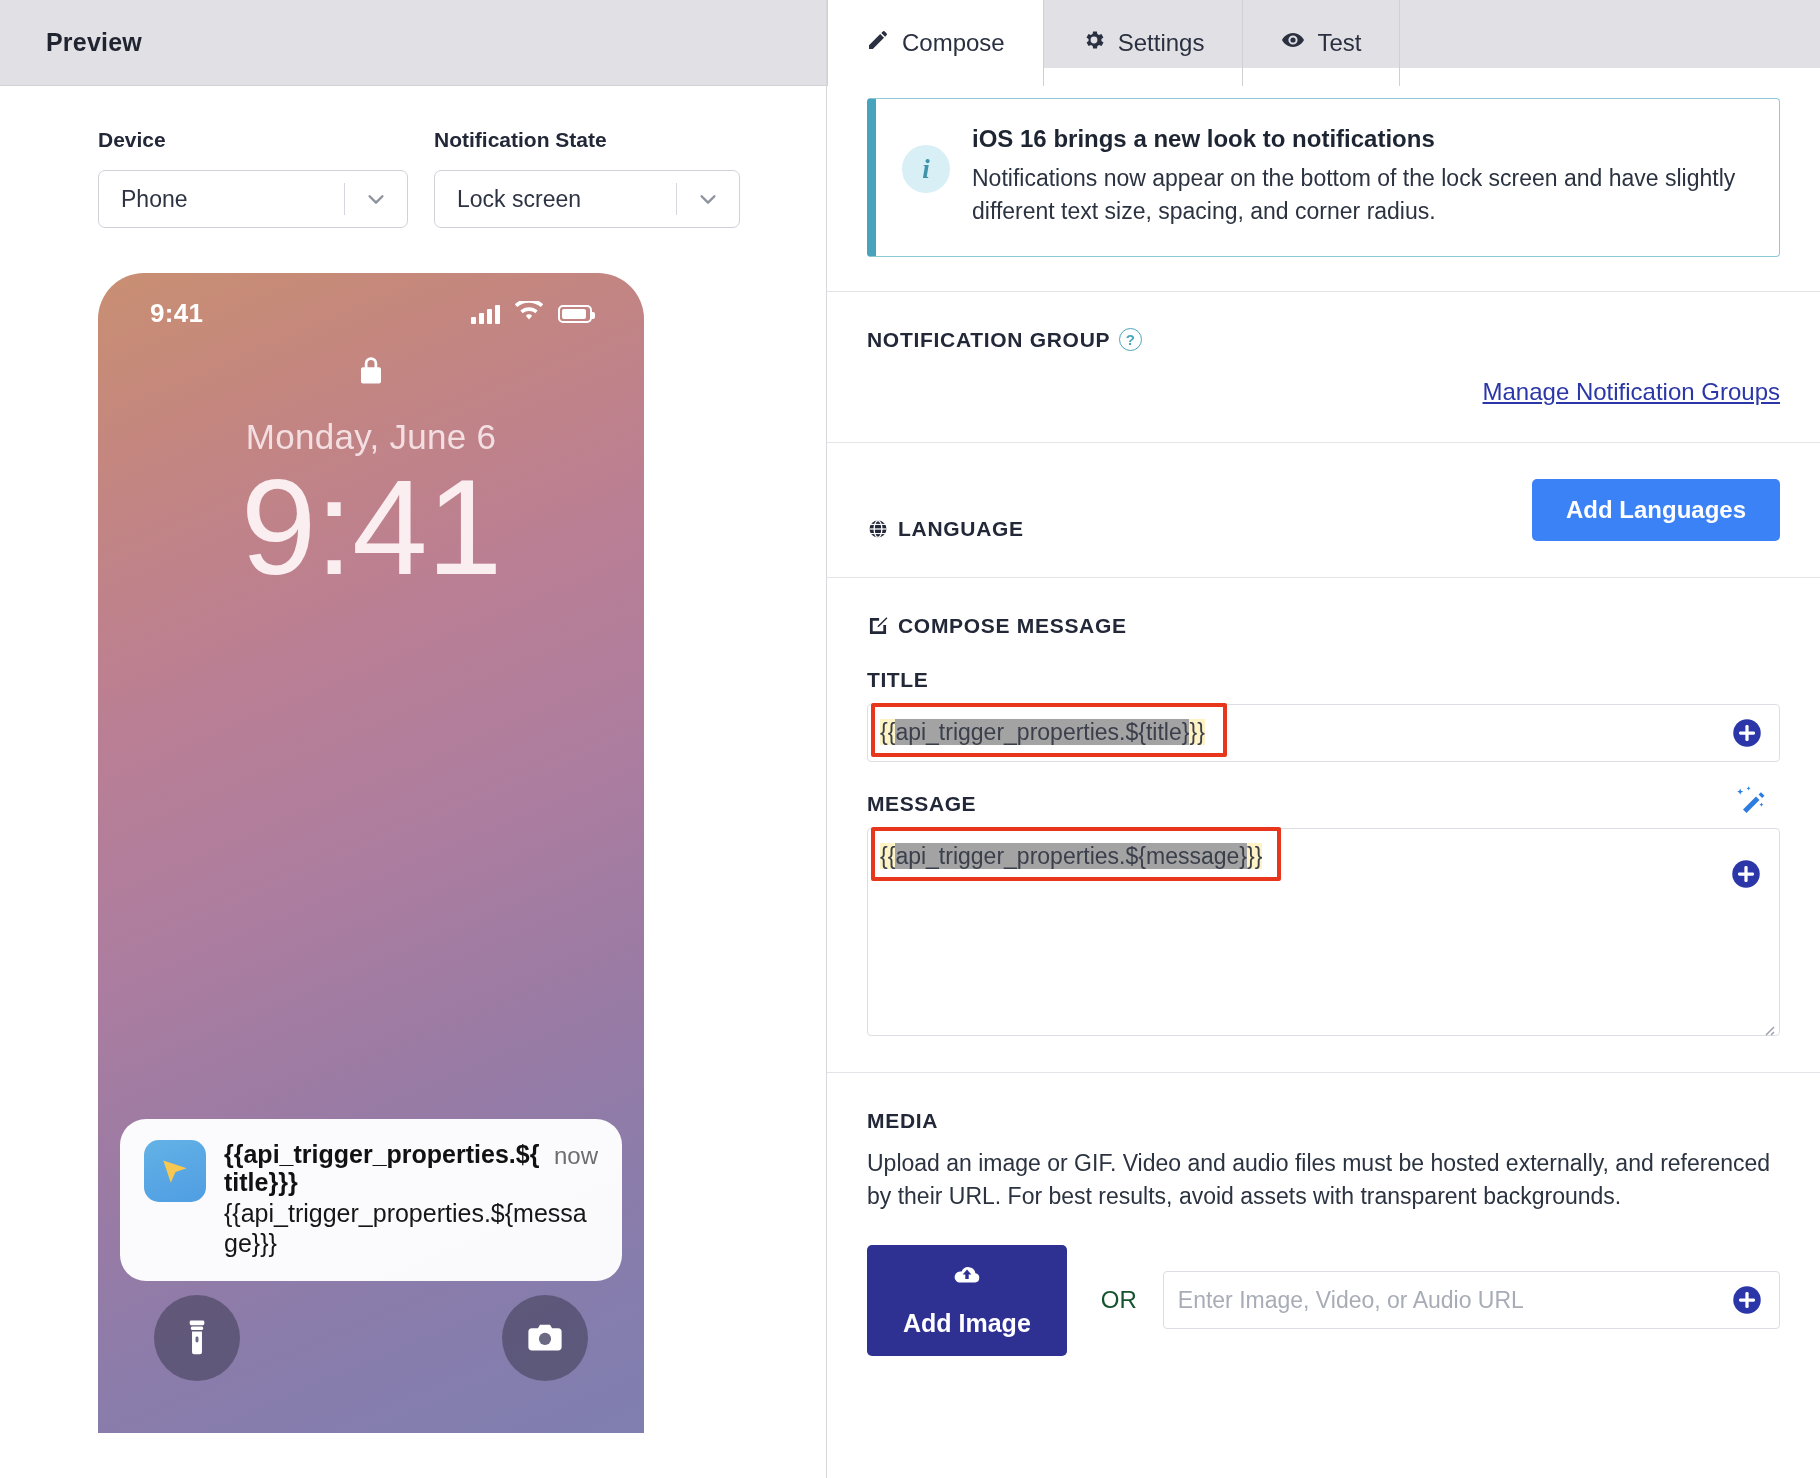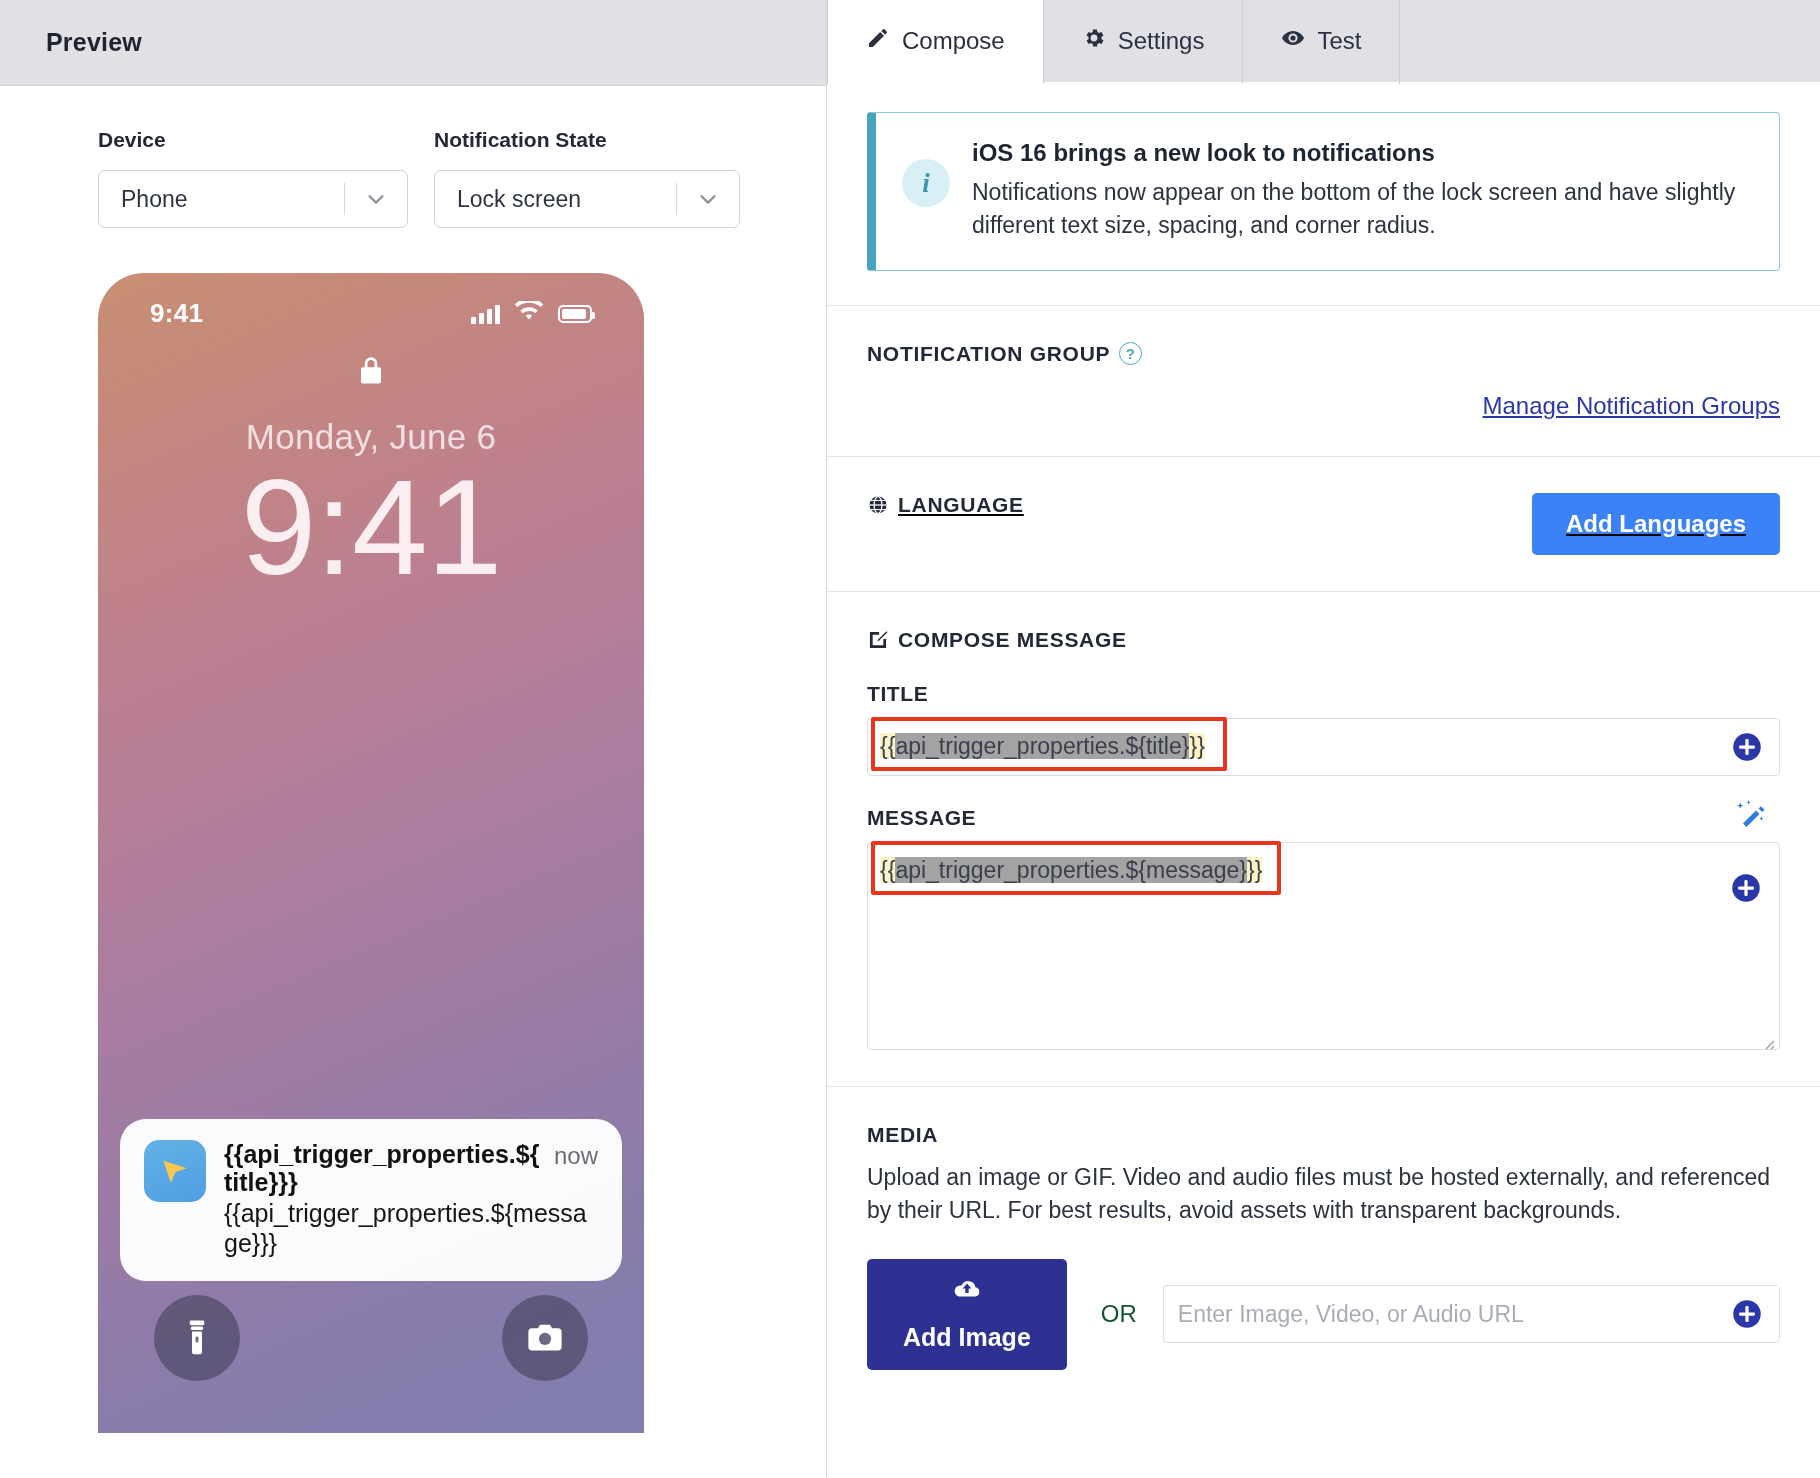--- a/index.html
+++ b/index.html
@@ -134,21 +134,21 @@
     display: flex; align-items: center; justify-content: center;
   }
   .ph-circle svg { width: 36px; height: 38px; }
 
   
   .right-panel {
     width: 993px; height: 1478px; background: #fff;
     display: flex; flex-direction: column; overflow: hidden;
   }
   .tabbar {
-    height: 82px; background: #e1e1e5; display: flex; align-items: center;
+    height: 68px; background: #e1e1e5; display: flex; align-items: flex-start;
     flex: none;
   }
   .tab {
     height: 86px; padding: 0 38px;
     display: flex; align-items: center; gap: 12px;
     font-size: 24px; color: #2a3040;
     border-right: 1px solid #cfcfd4;
   }
   .tab:first-child { border-left: 1px solid #cfcfd4; }
   .tab.active { background: #ffffff; }
@@ -180,21 +180,21 @@
   .sec-head {
     font-size: 21px; font-weight: bold; color: #222838;
     letter-spacing: .7px; display: flex; align-items: center; gap: 9px;
   }
   .help-ic {
     width: 23px; height: 23px; border-radius: 50%;
     border: 1.5px solid #49a6bb; color: #49a6bb;
     font-size: 15px; display: inline-flex;
     align-items: center; justify-content: center;
   }
-  .sec-row { display: flex; align-items: flex-start; justify-content: space-between; text-decoration: underline; }
+  .sec-row { display: flex; align-items: flex-end; justify-content: space-between; }
   .manage-link {
     display: block; text-align: right; margin-top: 26px;
     font-size: 24px; color: #2b37a8;
   }
   .btn-primary {
     background: #3b82f6; color: #fff; border: none; border-radius: 5px;
     font-size: 24px; font-weight: bold; font-family: inherit;
     padding: 17px 34px; cursor: pointer;
   }
 

